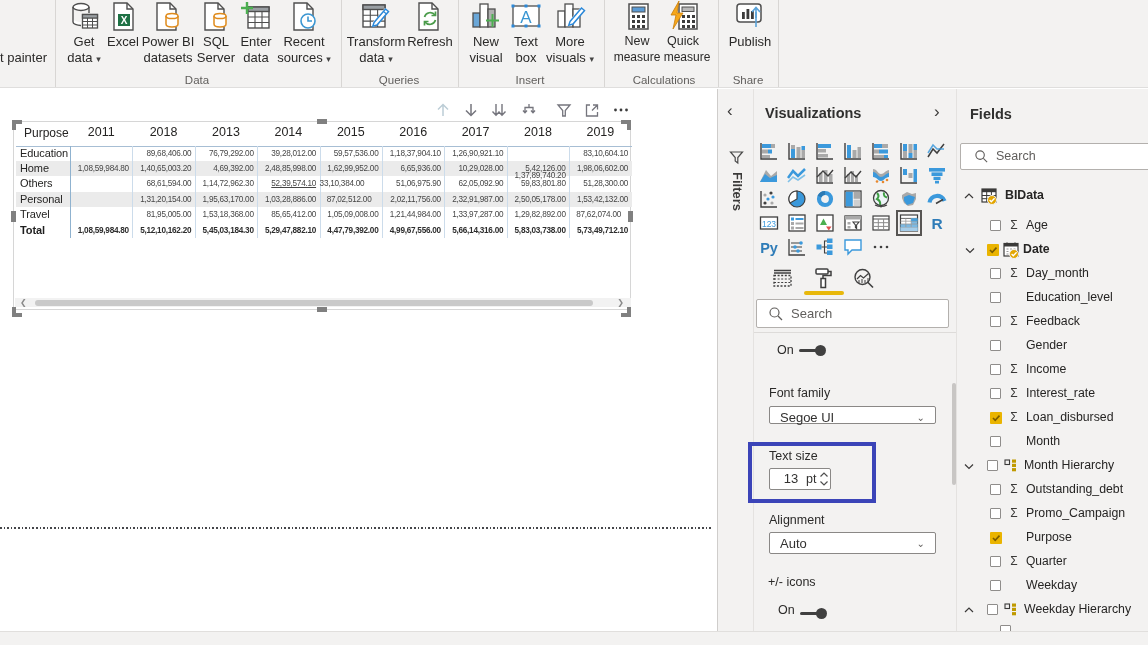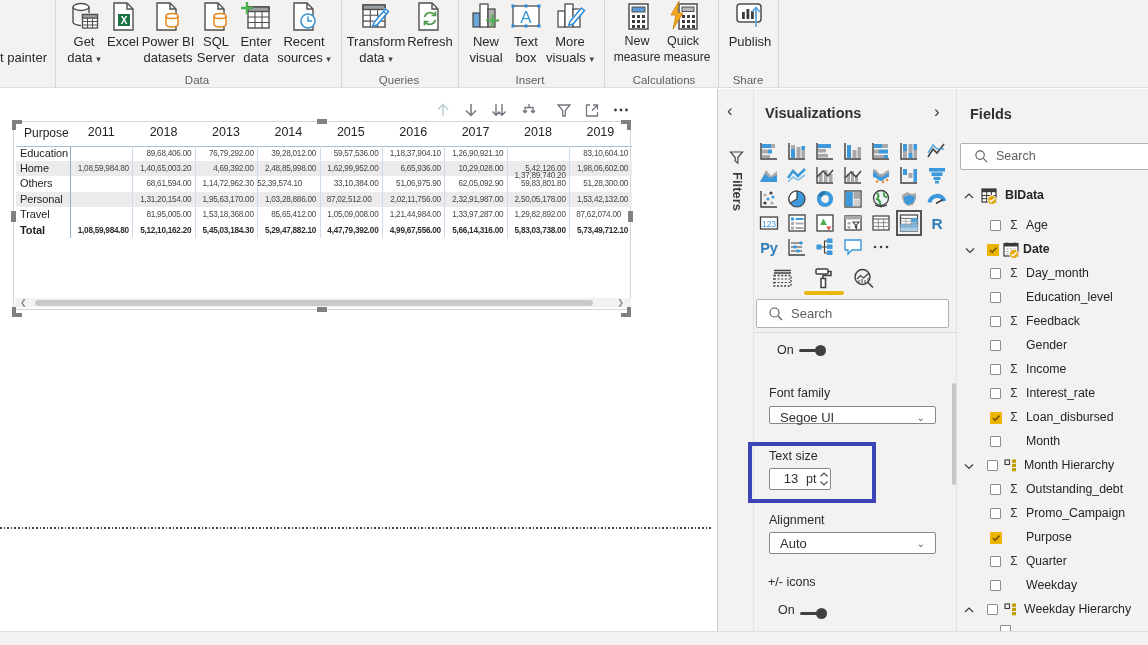--- a/index.html
+++ b/index.html
@@ -247,22 +247,22 @@
     <div class="abs" style="left:180.8px;top:38.9px;width:58.9px;text-align:right;font-size:8.2px;letter-spacing:-0.25px;color:#464646;line-height:15.4px;white-space:nowrap;">4,69,392.00</div>
     <div class="abs" style="left:243.2px;top:38.9px;width:58.9px;text-align:right;font-size:8.2px;letter-spacing:-0.25px;color:#464646;line-height:15.4px;white-space:nowrap;">2,48,85,998.00</div>
     <div class="abs" style="left:305.6px;top:38.9px;width:58.9px;text-align:right;font-size:8.2px;letter-spacing:-0.25px;color:#464646;line-height:15.4px;white-space:nowrap;">1,62,99,952.00</div>
     <div class="abs" style="left:368.0px;top:38.9px;width:58.9px;text-align:right;font-size:8.2px;letter-spacing:-0.25px;color:#464646;line-height:15.4px;white-space:nowrap;">6,65,936.00</div>
     <div class="abs" style="left:430.4px;top:38.9px;width:58.9px;text-align:right;font-size:8.2px;letter-spacing:-0.25px;color:#464646;line-height:15.4px;white-space:nowrap;">10,29,028.00</div>
     <div class="abs" style="left:492.8px;top:38.9px;width:58.9px;text-align:right;font-size:8.2px;letter-spacing:-0.25px;color:#464646;line-height:15.4px;white-space:nowrap;">5,42,126.00</div>
     <div class="abs" style="left:555.2px;top:38.9px;width:58.9px;text-align:right;font-size:8.2px;letter-spacing:-0.25px;color:#464646;line-height:15.4px;white-space:nowrap;">1,98,06,602.00</div>
     <div class="abs" style="left:6px;top:54.3px;font-size:11px;letter-spacing:-0.1px;color:#252423;line-height:15.4px;white-space:nowrap;">Others</div>
     <div class="abs" style="left:118.4px;top:54.3px;width:58.9px;text-align:right;font-size:8.2px;letter-spacing:-0.25px;color:#464646;line-height:15.4px;white-space:nowrap;">68,61,594.00</div>
     <div class="abs" style="left:180.8px;top:54.3px;width:58.9px;text-align:right;font-size:8.2px;letter-spacing:-0.25px;color:#464646;line-height:15.4px;white-space:nowrap;">1,14,72,962.30</div>
-    <div class="abs" style="left:243.2px;top:54.3px;width:58.9px;font-size:8.2px;letter-spacing:-0.25px;color:#464646;line-height:15.4px;white-space:nowrap;">52,39,574.10</div>
-    <div class="abs" style="left:305.6px;top:54.3px;width:58.9px;text-align:right;font-size:8.2px;letter-spacing:-0.25px;color:#464646;line-height:15.4px;white-space:nowrap;">33,10,384.00</div>
+    <div class="abs" style="left:243.2px;top:54.3px;width:58.9px;text-align:right;font-size:8.2px;letter-spacing:-0.25px;color:#464646;line-height:15.4px;white-space:nowrap;text-decoration:underline;">52,39,574.10</div>
+    <div class="abs" style="left:305.6px;top:54.3px;width:58.9px;font-size:8.2px;letter-spacing:-0.25px;color:#464646;line-height:15.4px;white-space:nowrap;">33,10,384.00</div>
     <div class="abs" style="left:368.0px;top:54.3px;width:58.9px;text-align:right;font-size:8.2px;letter-spacing:-0.25px;color:#464646;line-height:15.4px;white-space:nowrap;">51,06,975.90</div>
     <div class="abs" style="left:430.4px;top:54.3px;width:58.9px;text-align:right;font-size:8.2px;letter-spacing:-0.25px;color:#464646;line-height:15.4px;white-space:nowrap;">62,05,092.90</div>
     <div class="abs" style="left:492.8px;top:54.3px;width:58.9px;text-align:right;font-size:8.2px;letter-spacing:-0.25px;color:#464646;line-height:15.4px;white-space:nowrap;">59,83,801.80</div>
     <div class="abs" style="left:555.2px;top:54.3px;width:58.9px;text-align:right;font-size:8.2px;letter-spacing:-0.25px;color:#464646;line-height:15.4px;white-space:nowrap;">51,28,300.00</div>
     <div class="abs" style="left:6px;top:69.7px;font-size:11px;letter-spacing:-0.1px;color:#252423;line-height:15.4px;white-space:nowrap;">Personal</div>
     <div class="abs" style="left:118.4px;top:69.7px;width:58.9px;text-align:right;font-size:8.2px;letter-spacing:-0.25px;color:#464646;line-height:15.4px;white-space:nowrap;">1,31,20,154.00</div>
     <div class="abs" style="left:180.8px;top:69.7px;width:58.9px;text-align:right;font-size:8.2px;letter-spacing:-0.25px;color:#464646;line-height:15.4px;white-space:nowrap;">1,95,63,170.00</div>
     <div class="abs" style="left:243.2px;top:69.7px;width:58.9px;text-align:right;font-size:8.2px;letter-spacing:-0.25px;color:#464646;line-height:15.4px;white-space:nowrap;">1,03,28,886.00</div>
     <div class="abs" style="left:305.6px;top:69.7px;width:58.9px;text-align:center;font-size:8.2px;letter-spacing:-0.25px;color:#464646;line-height:15.4px;white-space:nowrap;">87,02,512.00</div>
     <div class="abs" style="left:368.0px;top:69.7px;width:58.9px;text-align:right;font-size:8.2px;letter-spacing:-0.25px;color:#464646;line-height:15.4px;white-space:nowrap;">2,02,11,756.00</div>

